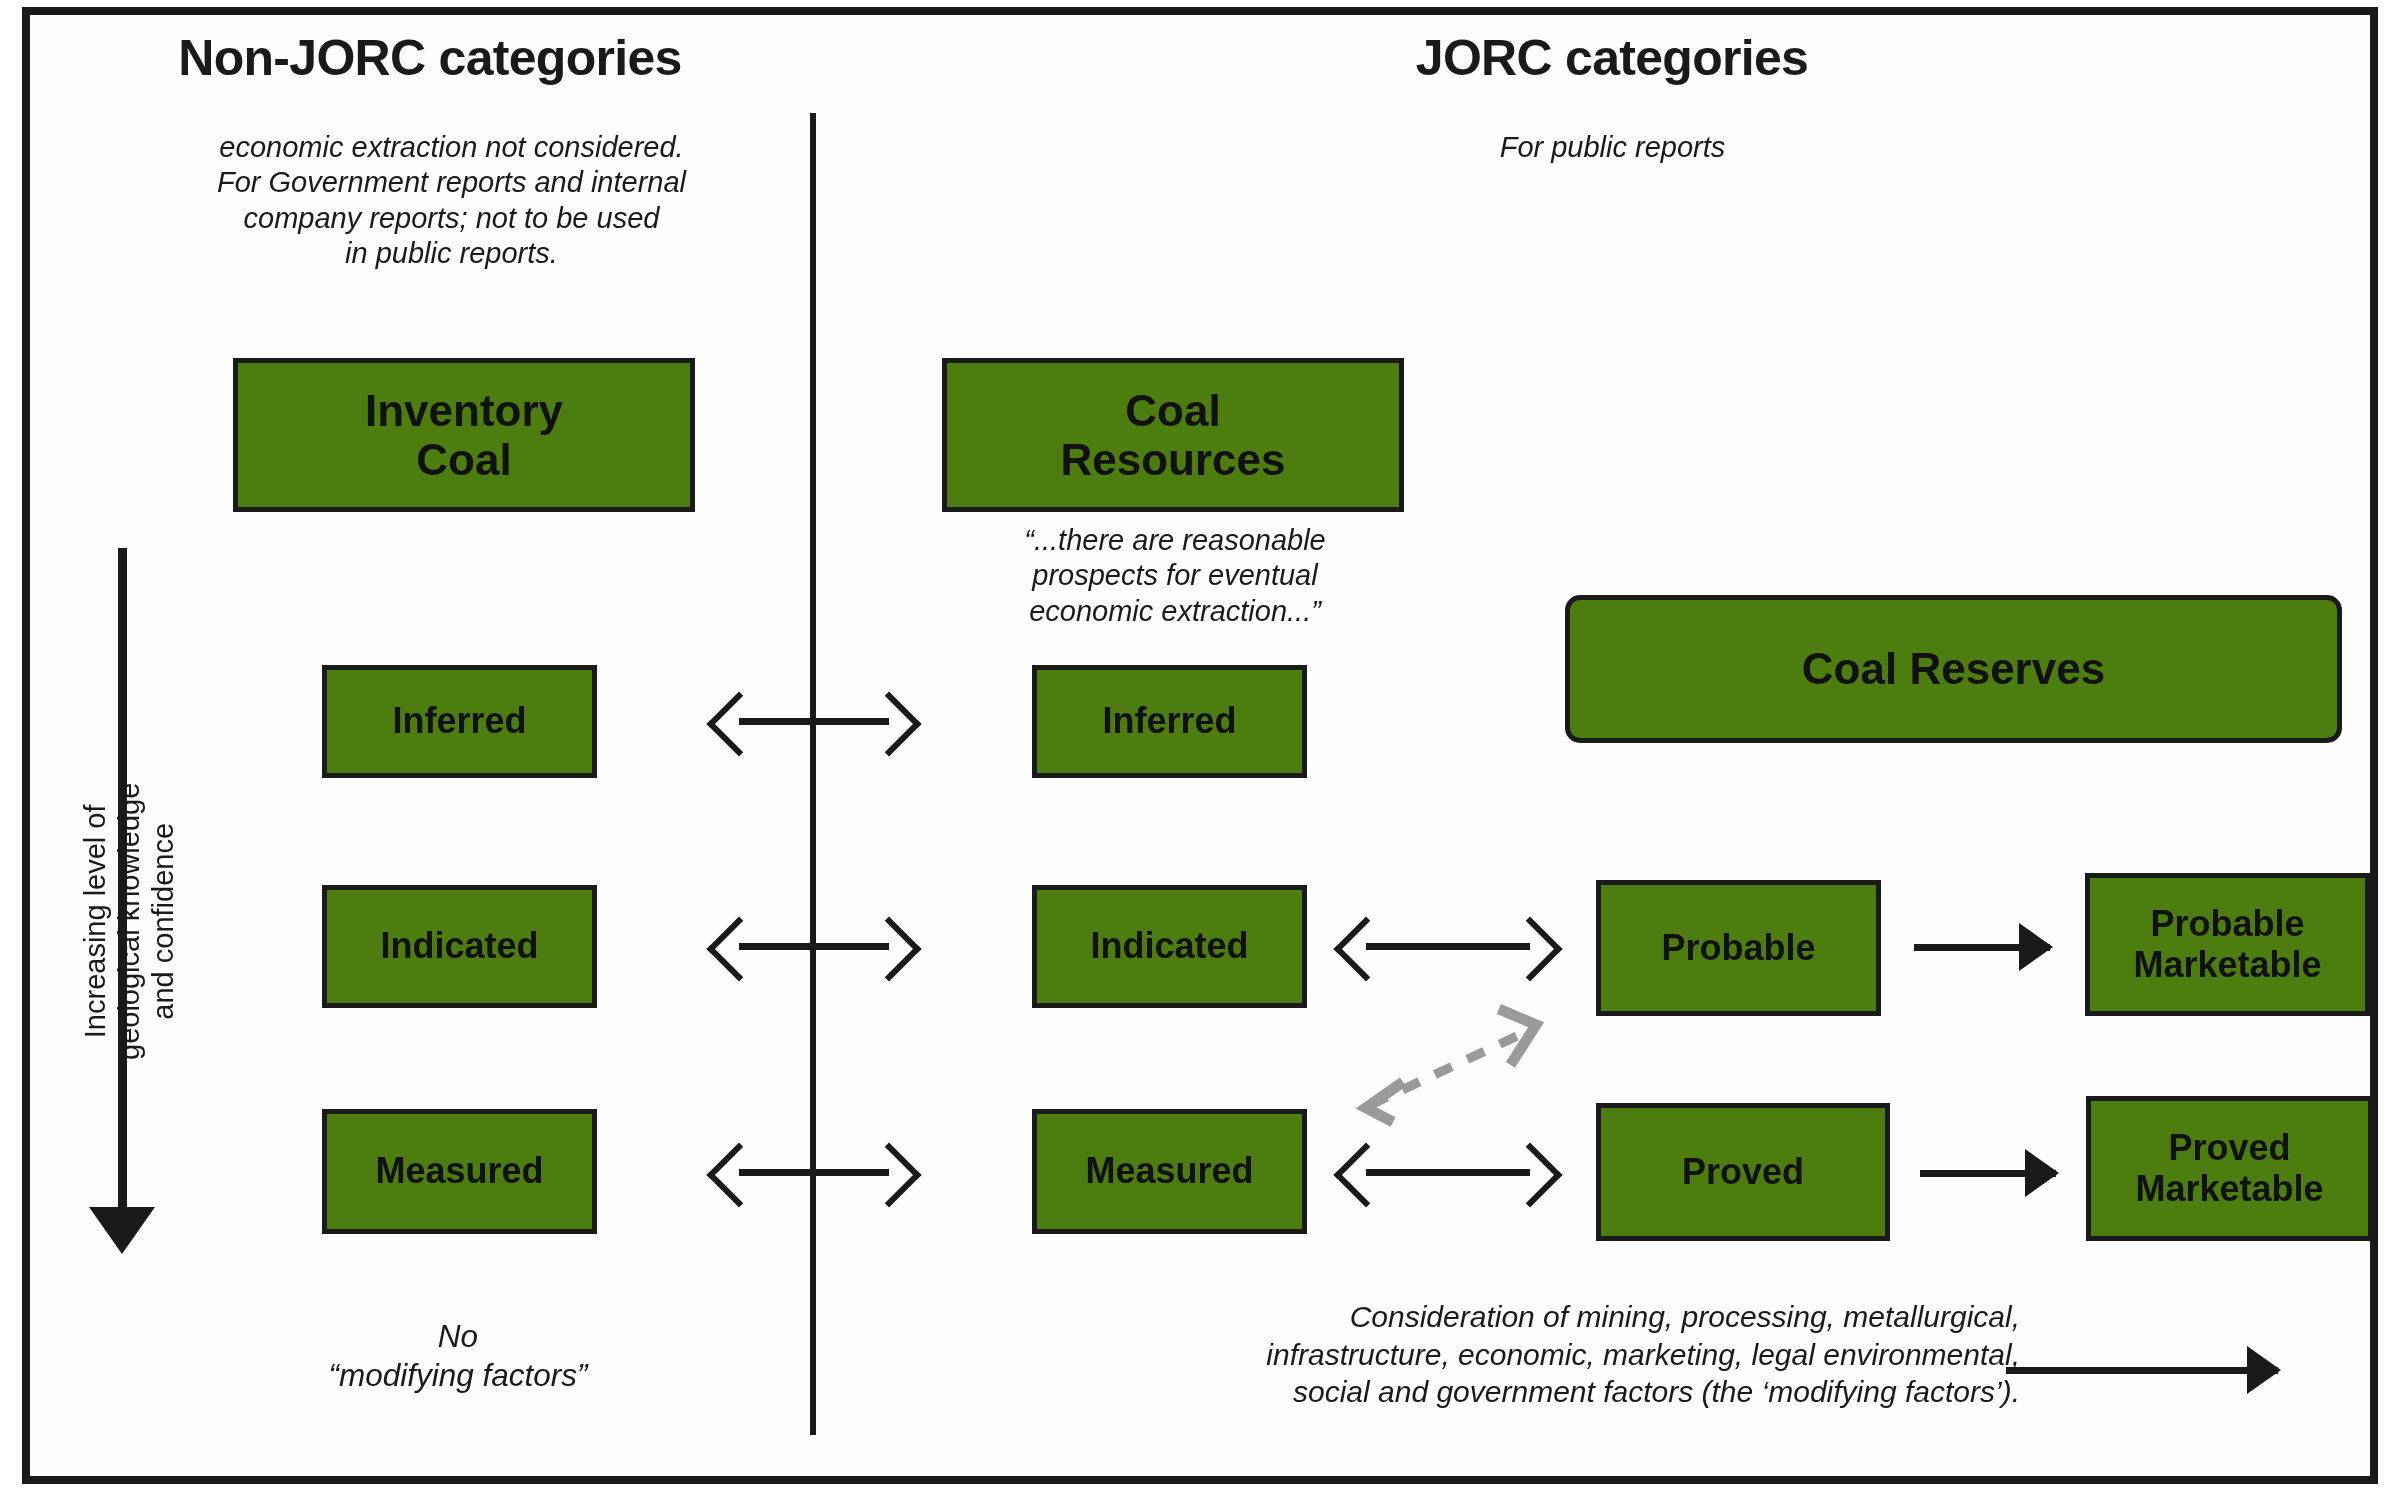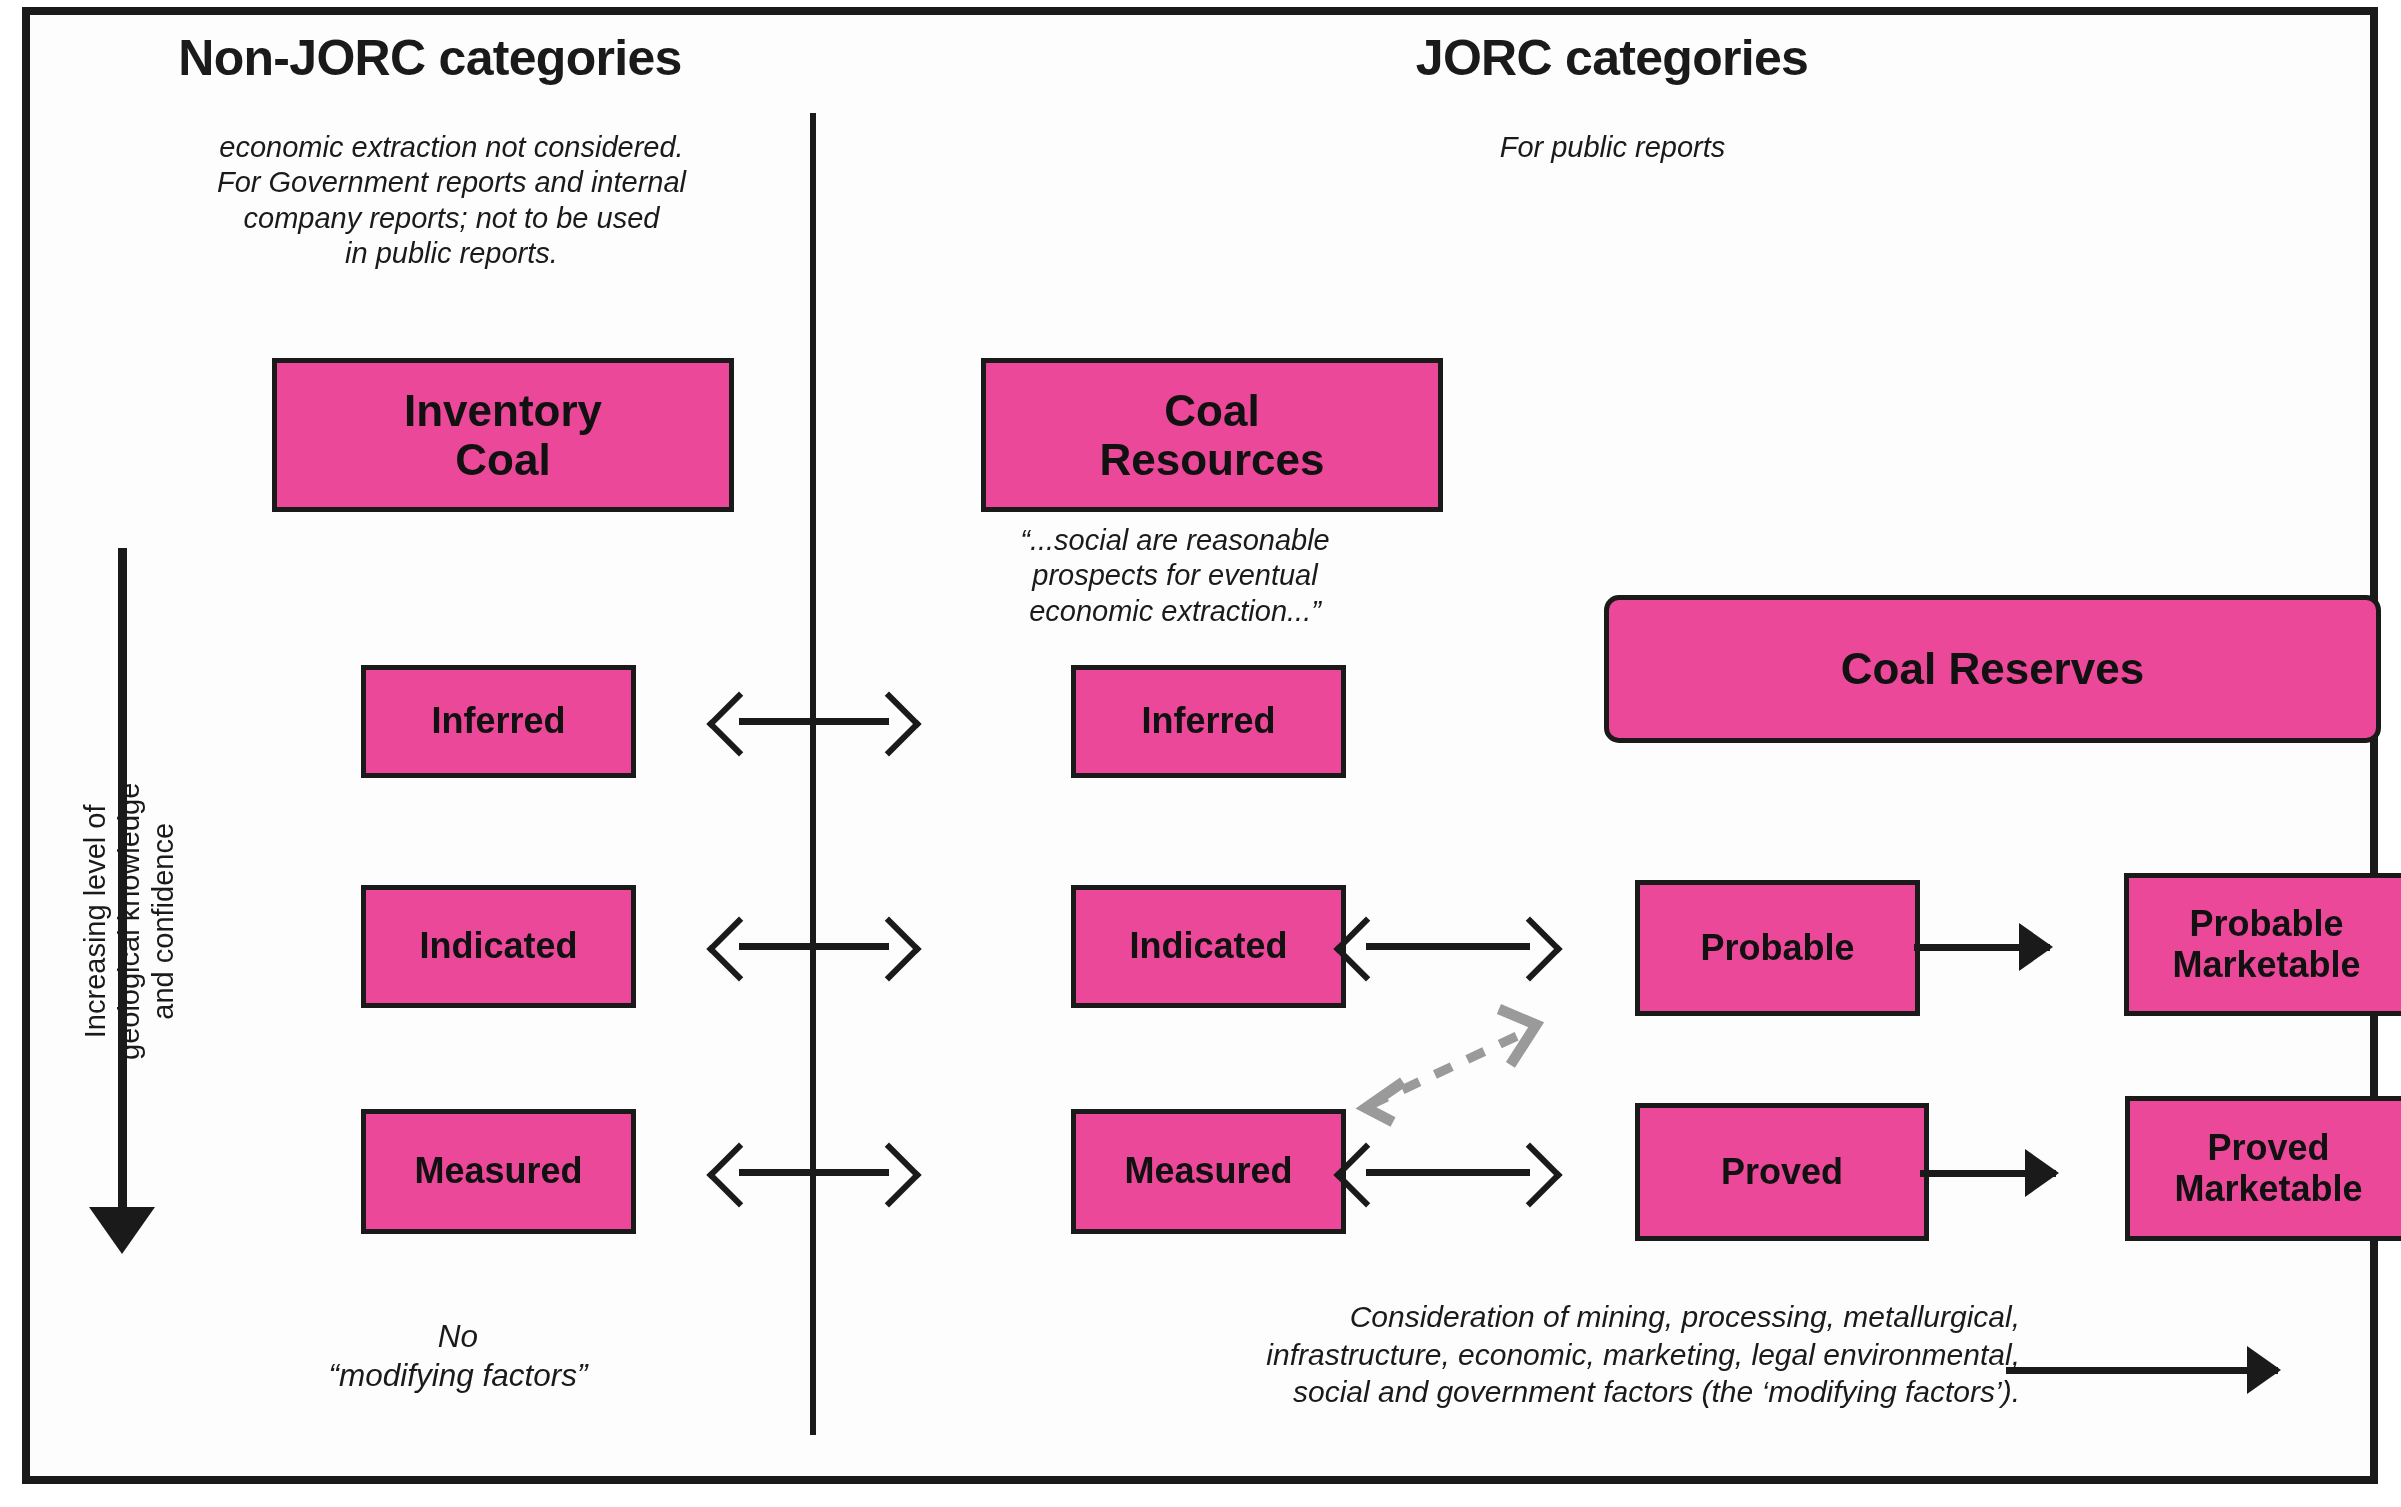--- a/index.html
+++ b/index.html
@@ -21,30 +21,29 @@
     font-style:italic;
     font-size:29px;
     line-height:1.22;
     color:#1a1a1a;
     text-align:center;
   }
 
   .box{
     position:absolute;
     border:5px solid #1a1a1a;
-    background:#ec4899;
+    background:#4d7c0f;
     box-sizing:border-box;
     display:flex;
     align-items:center;
     justify-content:center;
     text-align:center;
     font-weight:bold;
     color:#111111;
     line-height:1.12;
-    margin-left:39px;
   }
   .box.big{font-size:44px;}
   .box.cat{font-size:36px;}
   .box.mkt{font-size:36px;}
 
   .vdivider{position:absolute;background:#1a1a1a;width:5.7px;}
 
   
   .harrow{position:absolute;height:0;}
   .harrow .shaft{position:absolute;left:0;right:0;top:50%;height:6.4px;margin-top:-2.9px;background:#1a1a1a;}
@@ -114,21 +113,21 @@
   </div>
 
   <div class="box big" style="left:942px; top:358px; width:462px; height:154px;">
     <span>
       <span style="display:block">Coal</span>
       <span style="display:block">Resources</span>
     </span>
   </div>
 
   <div class="caption abs" style="left:967px; top:523px; width:416px;">
-    <div>“...social are reasonable</div>
+    <div>“...there are reasonable</div>
     <div>prospects for eventual</div>
     <div>economic extraction...”</div>
   </div>
 
   <div class="box big" style="left:1565px; top:595px; width:777px; height:148px;border-radius:15px;">
     <span>Coal Reserves</span>
   </div>
 
   <div class="varrow" style="left:122px; top:548px; height:706px;">
     <div class="vshaft"></div>

